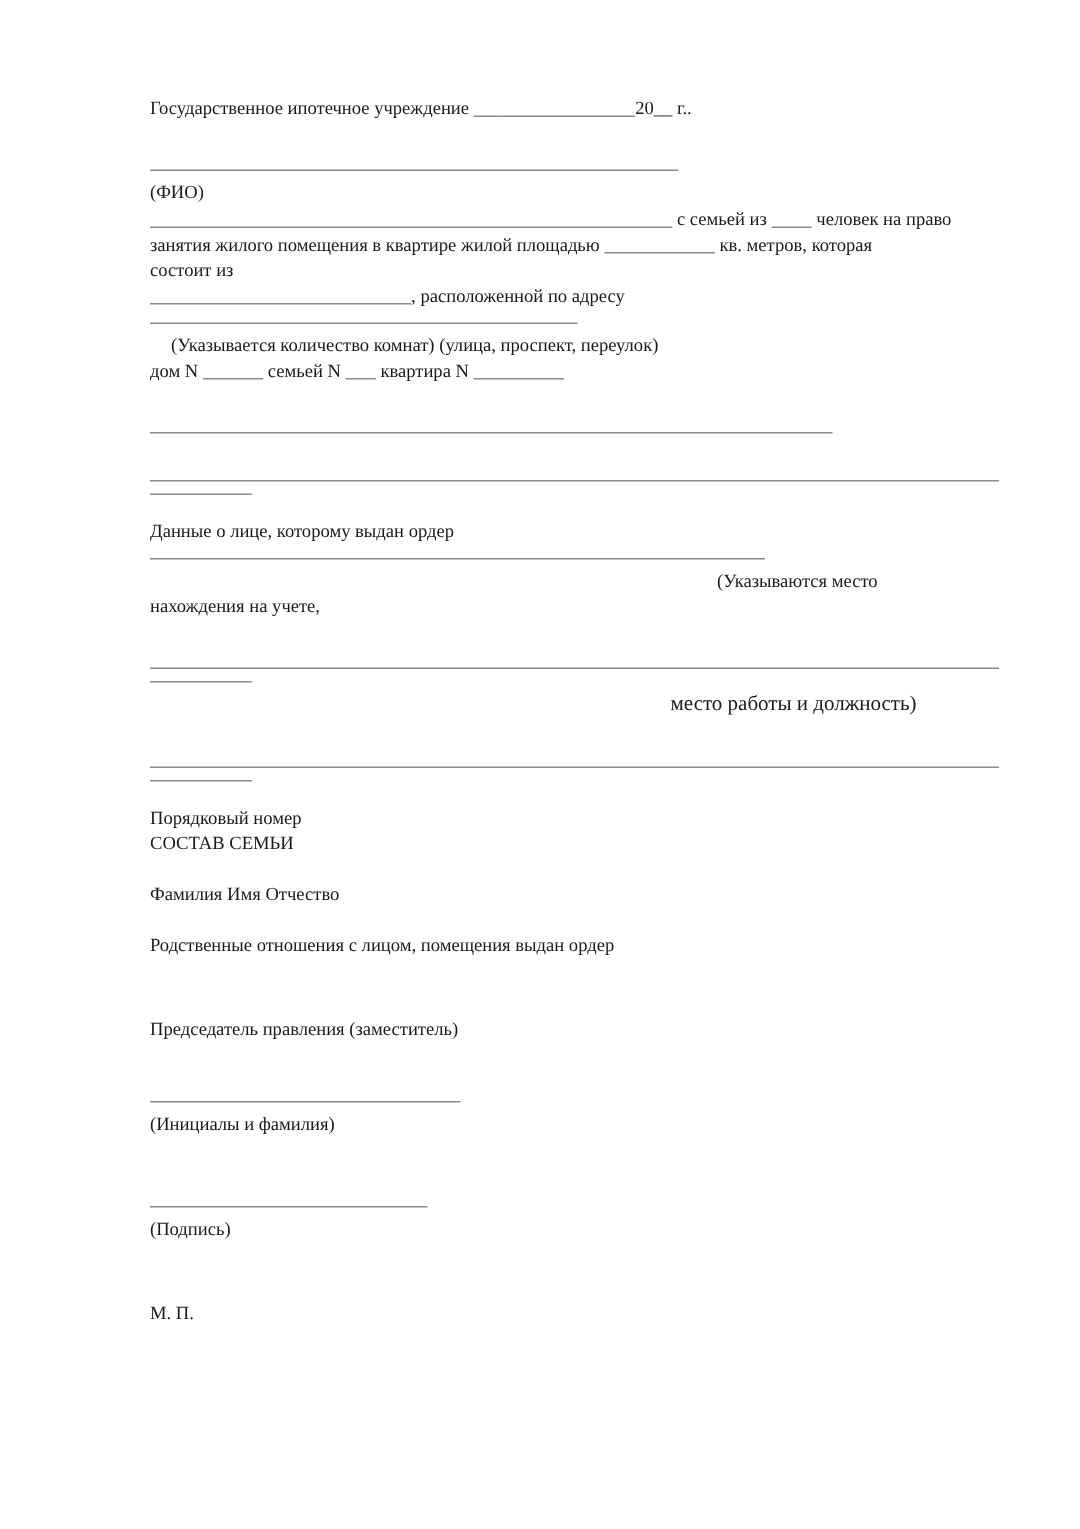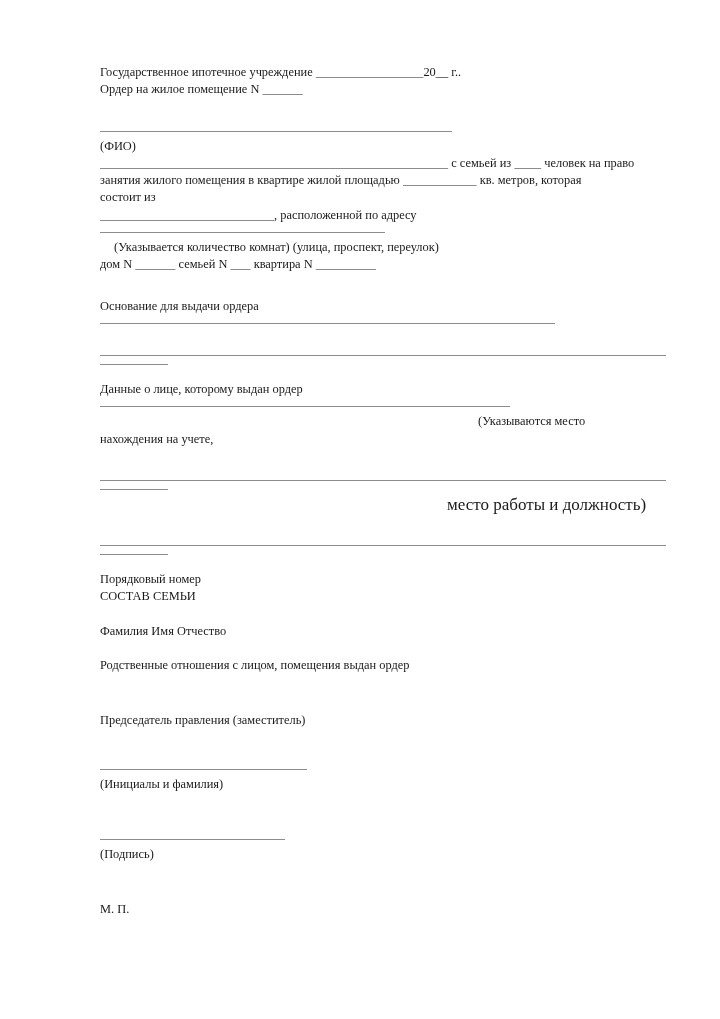--- a/index.html
+++ b/index.html
@@ -68,53 +68,51 @@
     line-height: 17.3px;
   }
   .indent { padding-left: 14px; font-family: Liberation Serif, serif; }
   .note-ukaz {
     padding-left: 378px;
     font-size: 12.4px;
     line-height: 17.3px;
   }
   .note-mesto {
     padding-left: 347px;
-    font-size: 17px;
+    font-size: 14px;
     line-height: 17.3px;
   }
 </style>
 </head>
 <body>
 
 <div class="page">
   <div class="content">
 
     <div class="line"><span>Государственное ипотечное учреждение </span><span class="blank">___</span><span class="blank"> ____________ </span><span>20__</span><span> г..</span></div>
 
-    <div class="line"><span>Ордер на жилое помещение N </span><span class="blank">______</span></div>
 
     <div class="gap-lg"></div>
 
 
     <div class="rule rule-fio"></div>
     <div class="right-note">(ФИО)</div>
 
     <div class="para"><span class="blank">__________________________</span><span class="blank">__________________________</span><span> с семьей из </span><span class="blank">____</span><span> человек на право</span><br><span>занятия жилого помещения в квартире жилой площадью </span><span class="blank">___________</span><span> кв. метров, которая</span><br><span>состоит из</span></div>
 
     <div class="line"><span class="blank">__________________________</span><span>, расположенной по адресу</span></div>
 
     <div class="rule rule-dan" style="width:285px;"></div>
 
     <div class="line indent">(Указывается количество комнат) (улица, проспект, переулок)</div>
 
     <div class="line"><span>дом N </span><span class="blank">______</span><span> семьей N </span><span class="blank">___</span><span> квартира N </span><span class="blank">_________</span></div>
 
     <div class="gap-lg"></div>
 
-    <div class="line">Основание для выдачи ордера</div>
     <div class="rule rule-osn"></div>
     <div class="gap-md"></div>
     <div class="rule rule-full"></div>
     <div class="rule rule-stub"></div>
 
     <div class="gap-sm"></div>
 
     <div class="line">Данные о лице, которому выдан ордер</div>
     <div class="rule rule-dan"></div>
     <div class="note-ukaz">(Указываются место</div>

